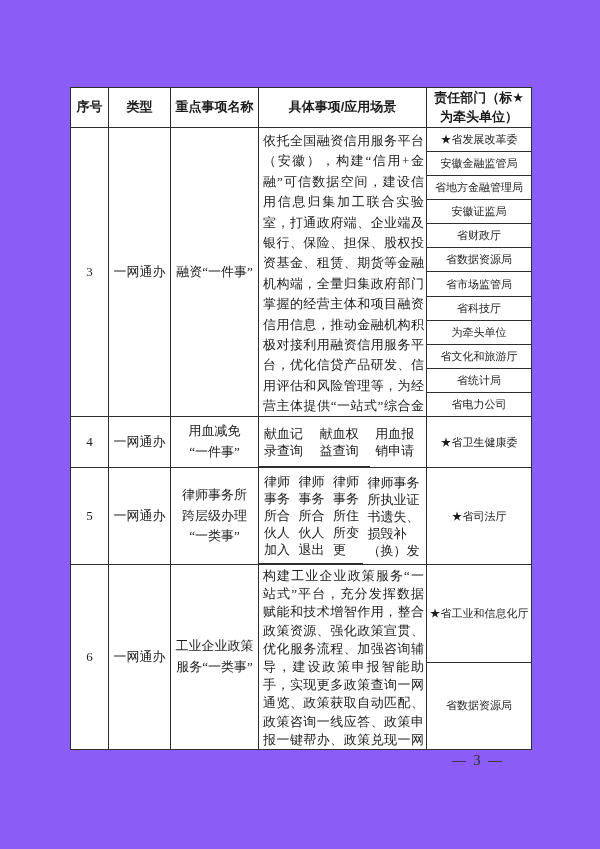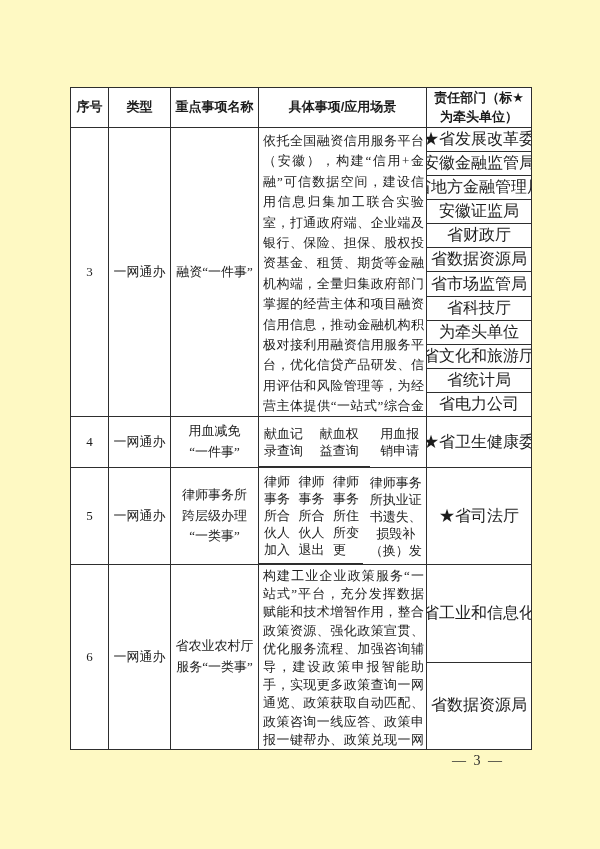--- a/index.html
+++ b/index.html
@@ -1,20 +1,20 @@
 <!DOCTYPE html>
 <html><head>
 <meta charset="utf-8">
 <style>
   * { margin:0; padding:0; box-sizing:border-box; }
   html,body { background:#ffffff; }
   .page {
     position:relative;
     width:600px; height:849px;
-    background:#fef9c3;
+    background:#8b5cf6;
     color:#1c1c1c;
     font-family:"Liberation Serif","DejaVu Serif",serif;
     overflow:hidden;
   }
   .doc-table {
     position:absolute; left:70px; top:87px;
     width:462px; height:663px;
     border:1px solid #2e2e2e;
     display:flex; flex-direction:column;
     background:#ffffff;
@@ -49,28 +49,28 @@
   }
   .row-6 .scenario-para { line-height:18.2px; padding-top:2px; }
 
   .scenario-items { display:flex; height:100%; }
   .scenario-item {
     flex:1; display:flex; align-items:center;
     border-bottom:1px solid #2e2e2e;
     padding:0 2px 0 5px;
     font-size:13px; line-height:17px;
   }
-  .scenario-item:last-child { border-bottom:none;text-align:center; }
+  .scenario-item:last-child { border-bottom:none; }
   .row-5 .scenario-item:last-child { flex:2.05; }
 
   .col-depts { display:flex; flex-direction:column; }
   .dept-cell {
     flex:1; display:flex; align-items:center; justify-content:center;
     border-bottom:1px solid #2e2e2e;
-    font-size:16px; white-space:nowrap; text-align:center;
+    font-size:11px; white-space:nowrap; text-align:center;
   }
   .dept-cell:last-child { border-bottom:none;text-align:center; }
   .row-6 .dept-cell:first-child { flex:1.12; }
 
   .page-number {
     position:absolute; top:753px; left:452px;
     font-size:14px; letter-spacing:2px; color:#2a2a2a;
   }
 </style>
 </head>
@@ -142,21 +142,21 @@
               <div class="scenario-item">律师事务所执业证书遗失、损毁补（换）发</div>
             </div>
           </div>
           <div class="cell col-depts">
             <div class="dept-cell">★省司法厅</div>
           </div>
         </div>
         <div class="trow row-6">
           <div class="cell col-serial center">6</div>
           <div class="cell col-type center">一网通办</div>
-          <div class="cell col-name center preline">省农业农村厅
+          <div class="cell col-name center preline">工业企业政策
 服务“一类事”</div>
           <div class="cell col-scenario">
             <div class="scenario-para">构建工业企业政策服务“一站式”平台，充分发挥数据赋能和技术增智作用，整合政策资源、强化政策宣贯、优化服务流程、加强咨询辅导，建设政策申报智能助手，实现更多政策查询一网通览、政策获取自动匹配、政策咨询一线应答、政策申报一键帮办、政策兑现一网通办等功能。</div>
           </div>
           <div class="cell col-depts">
             <div class="dept-cell">★省工业和信息化厅</div>
             <div class="dept-cell">省数据资源局</div>
           </div>
         </div>
       </div>

